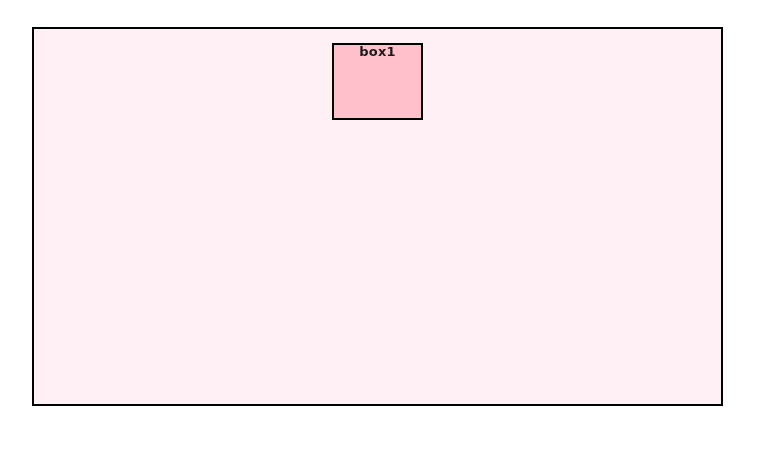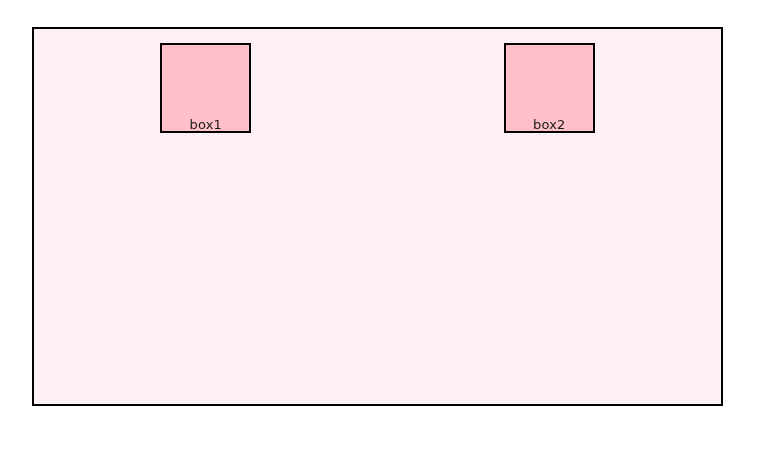--- a/index.html
+++ b/index.html
@@ -42,54 +42,52 @@
     align-content: flex-start;
     padding-top: 14px;
     box-sizing: border-box;
     width: 691px;
     height: 379px;
   }
 
   
   .flex-item {
     width: 91px;
-    height: 90px;
+    height: 77px;
     box-sizing: border-box;
     border: 2px solid #000000;
     background: pink;
     flex: 0 0 auto;
 
     display: flex;
-    align-items: flex-end;
+    align-items: flex-start;
     justify-content: center;
 
     font-family: "DejaVu Sans", "Liberation Sans", sans-serif;
     font-size: 13px;
     line-height: 1;
     color: #1a1a1a;
     letter-spacing: 0.2px;
     user-select: none;
+    font-weight: bold;
   }
 
   .flex-item .item-label {
     display: block;
     text-align: center;
   }
 </style>
 </head>
 <body>
 
 <div id="page-root">
 
   <div class="flex-container">
 
     <div class="flex-item">
       <span class="item-label">box1</span>
     </div>
 
-    <div class="flex-item">
-      <span class="item-label">box2</span>
-    </div>
 
 
   </div>
 
 </div>
 
 </body></html>

